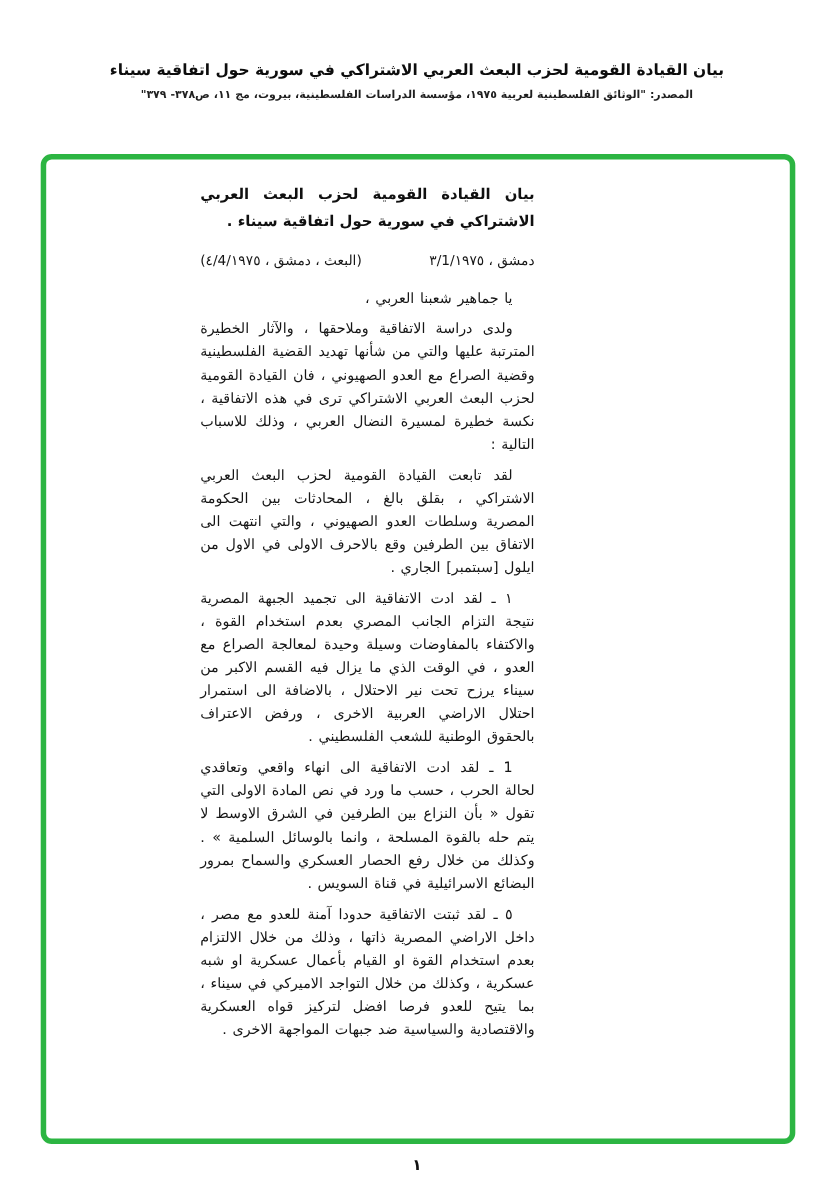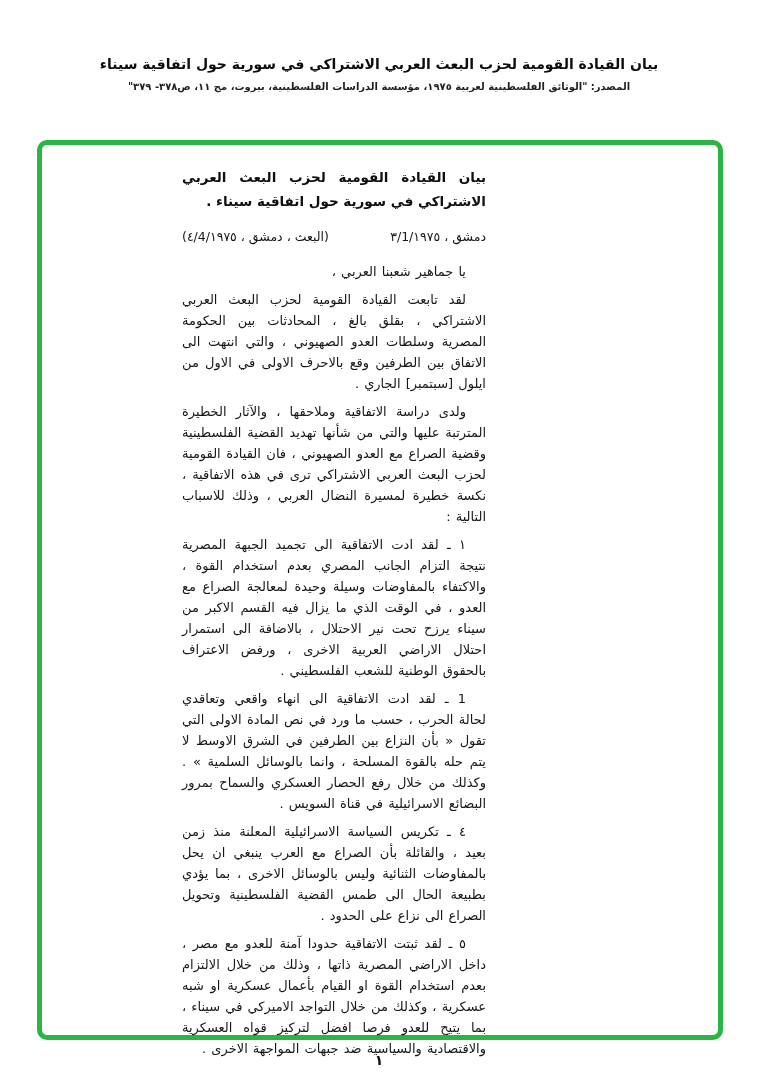--- a/index.html
+++ b/index.html
@@ -106,24 +106,23 @@
 
     <div class="doc-title">بيان القيادة القومية لحزب البعث العربي الاشتراكي في سورية حول اتفاقية سيناء .</div>
 
     <div class="date-row">
       <span>دمشق ، ٣/1/١٩٧٥</span>
       <span>(البعث ، دمشق ، ٤/4/١٩٧٥)</span>
     </div>
 
     <div class="doc-body">
         <p class="body-par">يا جماهير شعبنا العربي ،</p>
+        <p class="body-par">ولدى دراسة الاتفاقية وملاحقها ، والآثار الخطيرة المترتبة عليها والتي من شأنها تهديد القضية الفلسطينية وقضية الصراع مع العدو الصهيوني ، فان القيادة القومية لحزب البعث العربي الاشتراكي ترى في هذه الاتفاقية ، نكسة خطيرة لمسيرة النضال العربي ، وذلك للاسباب التالية :</p>
         <p class="body-par">لقد تابعت القيادة القومية لحزب البعث العربي الاشتراكي ، بقلق بالغ ، المحادثات بين الحكومة المصرية وسلطات العدو الصهيوني ، والتي انتهت الى الاتفاق بين الطرفين وقع بالاحرف الاولى في الاول من ايلول [سبتمبر] الجاري .</p>
-        <p class="body-par">ولدى دراسة الاتفاقية وملاحقها ، والآثار الخطيرة المترتبة عليها والتي من شأنها تهديد القضية الفلسطينية وقضية الصراع مع العدو الصهيوني ، فان القيادة القومية لحزب البعث العربي الاشتراكي ترى في هذه الاتفاقية ، نكسة خطيرة لمسيرة النضال العربي ، وذلك للاسباب التالية :</p>
         <p class="body-par">١ ـ لقد ادت الاتفاقية الى تجميد الجبهة المصرية نتيجة التزام الجانب المصري بعدم استخدام القوة ، والاكتفاء بالمفاوضات وسيلة وحيدة لمعالجة الصراع مع العدو ، في الوقت الذي ما يزال فيه القسم الاكبر من سيناء يرزح تحت نير الاحتلال ، بالاضافة الى استمرار احتلال الاراضي العربية الاخرى ، ورفض الاعتراف بالحقوق الوطنية للشعب الفلسطيني .</p>
         <p class="body-par">1 ـ لقد ادت الاتفاقية الى انهاء واقعي وتعاقدي لحالة الحرب ، حسب ما ورد في نص المادة الاولى التي تقول « بأن النزاع بين الطرفين في الشرق الاوسط لا يتم حله بالقوة المسلحة ، وانما بالوسائل السلمية » . وكذلك من خلال رفع الحصار العسكري والسماح بمرور البضائع الاسرائيلية في قناة السويس .</p>
-        <p class="body-par">٤ ـ تكريس السياسة الاسرائيلية المعلنة منذ زمن بعيد ، والقائلة بأن الصراع مع العرب ينبغي ان يحل بالمفاوضات الثنائية وليس بالوسائل الاخرى ، بما يؤدي بطبيعة الحال الى طمس القضية الفلسطينية وتحويل الصراع الى نزاع على الحدود .</p>
         <p class="body-par">٥ ـ لقد ثبتت الاتفاقية حدودا آمنة للعدو مع مصر ، داخل الاراضي المصرية ذاتها ، وذلك من خلال الالتزام بعدم استخدام القوة او القيام بأعمال عسكرية او شبه عسكرية ، وكذلك من خلال التواجد الاميركي في سيناء ، بما يتيح للعدو فرصا افضل لتركيز قواه العسكرية والاقتصادية والسياسية ضد جبهات المواجهة الاخرى .</p>
       </div>
 
   </div>
 </div>
 
 <div class="page-number">١</div>
 
 </body></html>

